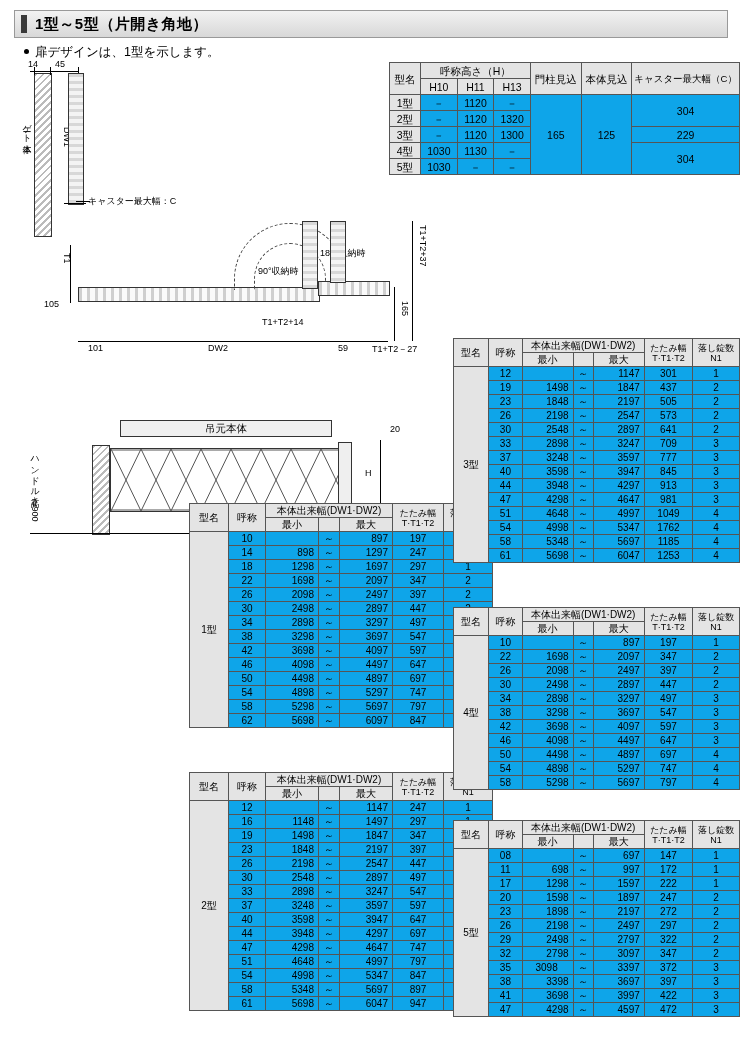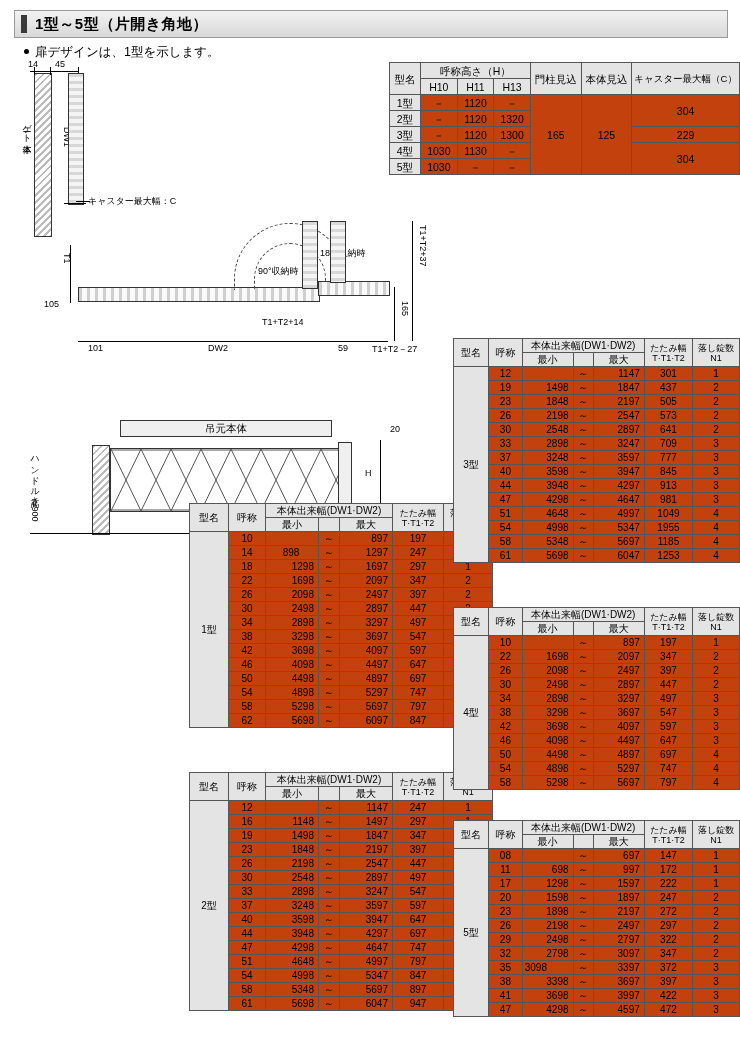--- a/index.html
+++ b/index.html
@@ -27,21 +27,21 @@
   .note{
     position:absolute;left:24px;top:44px;font-size:12.5px;
   }
   .note .dot{display:inline-block;width:5px;height:5px;background:#000;border-radius:50%;
     vertical-align:middle;margin-right:6px;margin-bottom:2px;}
 
   
   table.spec{
     border-collapse:collapse;
     font-size:10px;
-    background:#c2410c;
+    background:#0ea5e9;
   }
   table.spec th,table.spec td{
     border:1px solid #555;
     padding:0 2px;
     text-align:center;
     line-height:12px;
     height:13px;
     white-space:nowrap;
   }
   table.spec th{background:#e4e4e4;font-weight:normal;}
@@ -265,21 +265,21 @@
           <td class="model-cell" rowspan="14">1型</td>
           <td>10</td>
           <td style="text-align:right;padding-right:4px"></td>
           <td>～</td>
           <td style="text-align:right;padding-right:4px">897</td>
           <td>197</td>
           <td>1</td>
         </tr>
         <tr>
           <td>14</td>
-          <td style="text-align:center;padding-right:4px">898</td>
+          <td style="text-align:right;padding-right:4px">898</td>
           <td>～</td>
           <td style="text-align:right;padding-right:4px">1297</td>
           <td>247</td>
           <td>1</td>
         </tr>
         <tr>
           <td>18</td>
           <td style="text-align:right;padding-right:4px">1298</td>
           <td>～</td>
           <td style="text-align:right;padding-right:4px">1697</td>
@@ -618,21 +618,21 @@
           <td>～</td>
           <td style="text-align:right;padding-right:4px">4997</td>
           <td>1049</td>
           <td>4</td>
         </tr>
         <tr>
           <td>54</td>
           <td style="text-align:right;padding-right:4px">4998</td>
           <td>～</td>
           <td style="text-align:right;padding-right:4px">5347</td>
-          <td>1955</td>
+          <td>1762</td>
           <td>4</td>
         </tr>
         <tr>
           <td>58</td>
           <td style="text-align:right;padding-right:4px">5348</td>
           <td>～</td>
           <td style="text-align:right;padding-right:4px">5697</td>
           <td>1185</td>
           <td>4</td>
         </tr>
@@ -829,21 +829,21 @@
         <tr>
           <td>32</td>
           <td style="text-align:right;padding-right:4px">2798</td>
           <td>～</td>
           <td style="text-align:right;padding-right:4px">3097</td>
           <td>347</td>
           <td>2</td>
         </tr>
         <tr>
           <td>35</td>
-          <td style="text-align:left;padding-right:4px">3098</td>
+          <td style="text-align:center;padding-right:4px">3098</td>
           <td>～</td>
           <td style="text-align:right;padding-right:4px">3397</td>
           <td>372</td>
           <td>3</td>
         </tr>
         <tr>
           <td>38</td>
           <td style="text-align:right;padding-right:4px">3398</td>
           <td>～</td>
           <td style="text-align:right;padding-right:4px">3697</td>

